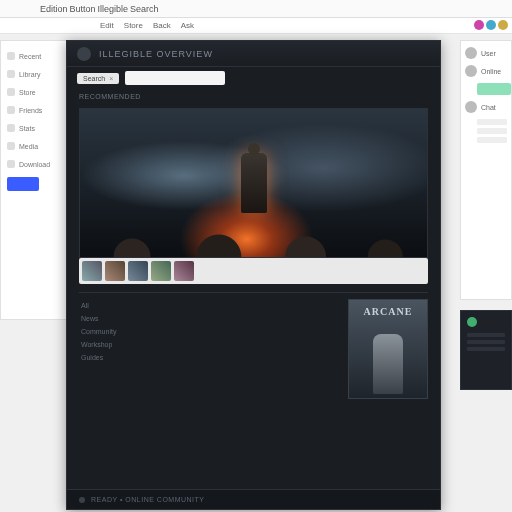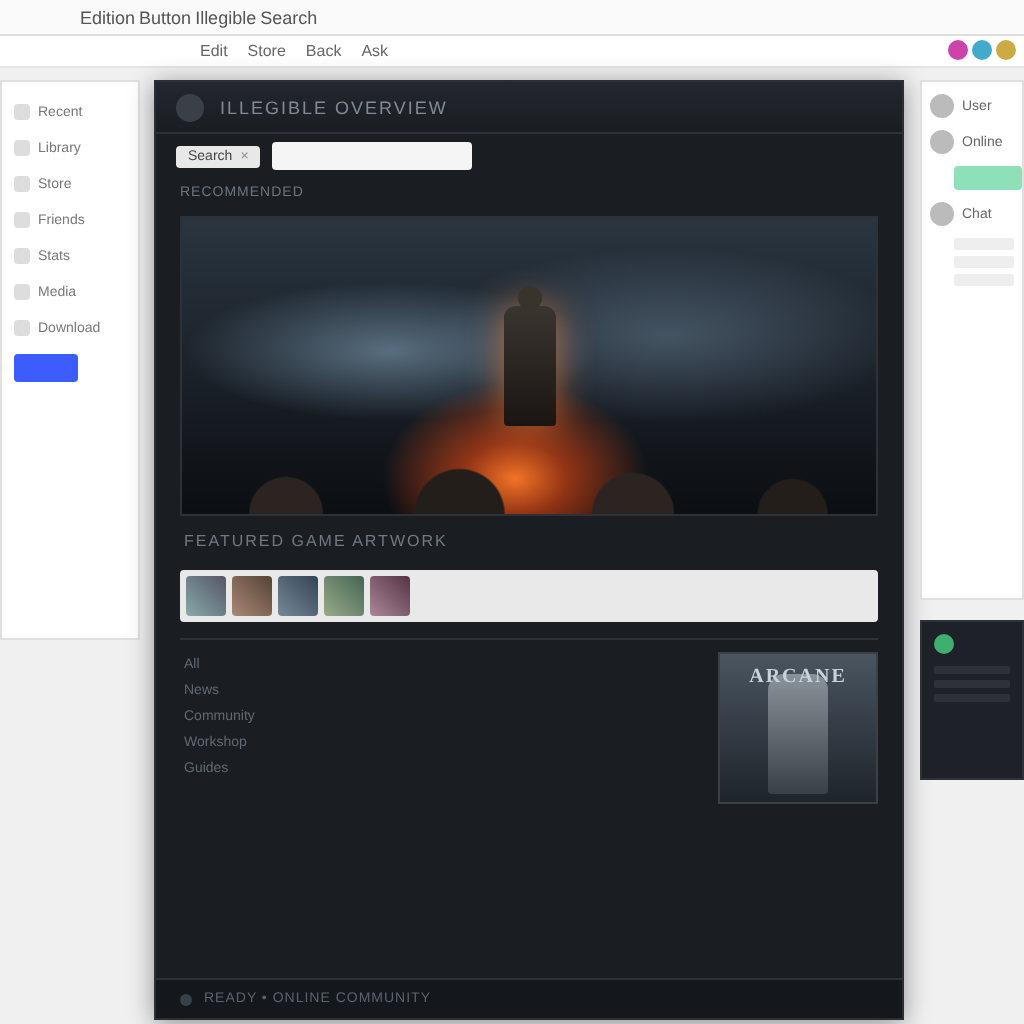--- a/index.html
+++ b/index.html
@@ -13,21 +13,21 @@
   .toolbar2 { position: absolute; top: 18px; left: 0; right: 0; height: 16px; background: #fff; border-bottom: 1px solid #e5e5e5; display: flex; align-items: center; gap: 10px; padding-left: 100px; color: #666; }
   .toolbar2 span { font-size: 8px; }
 
   
   .left-panel { position: absolute; top: 40px; left: 0; width: 70px; height: 280px; background: #fff; border: 1px solid #e0e0e0; padding: 8px 6px; }
   .left-panel .row { height: 14px; margin-bottom: 4px; display: flex; align-items: center; color: #777; font-size: 7px; }
   .left-panel .row::before { content: ""; width: 8px; height: 8px; background: #ddd; margin-right: 4px; border-radius: 2px; }
   .primary-btn { margin-top: 6px; width: 32px; height: 14px; background: #3b5cff; border-radius: 2px; }
 
   
-  .main-window { position: absolute; top: 40px; left: 77px; width: 375px; height: 470px; background: #1a1d22; border: 1px solid #2a2e36; box-shadow: 0 2px 12px rgba(0,0,0,.4); color: #9aa3ad; }
+  .main-window { position: absolute; top: 40px; left: 66px; width: 375px; height: 470px; background: #1a1d22; border: 1px solid #2a2e36; box-shadow: 0 2px 12px rgba(0,0,0,.4); color: #9aa3ad; }
   .mw-title { height: 26px; display: flex; align-items: center; padding: 0 10px; background: linear-gradient(#23272e,#1a1d22); border-bottom: 1px solid #2d323a; font-size: 9px; letter-spacing: 1px; text-transform: uppercase; color: #7f8b96; }
   .mw-icon { width: 14px; height: 14px; background: #3a4048; border-radius: 50%; margin-right: 8px; }
 
   .breadcrumb-bar { height: 22px; display: flex; align-items: center; padding: 0 10px; gap: 6px; }
   .bc-chip { background: #e8e8e8; color: #444; font-size: 7px; padding: 2px 6px; border-radius: 2px; display: flex; align-items: center; }
   .bc-chip .x { margin-left: 4px; color: #888; }
   .bc-input { flex: 1; max-width: 100px; background: #f5f5f5; height: 14px; border-radius: 2px; }
 
   .mw-sub { padding: 4px 12px 8px; font-size: 7px; color: #6b7680; text-transform: uppercase; letter-spacing: .5px; }
 
@@ -53,21 +53,21 @@
   .thumb-strip .t { width: 20px; height: 20px; background: linear-gradient(45deg,#8aa,#556); border-radius: 2px; }
   .thumb-strip .t:nth-child(2){background:linear-gradient(45deg,#a87,#543);}
   .thumb-strip .t:nth-child(3){background:linear-gradient(45deg,#789,#345);}
   .thumb-strip .t:nth-child(4){background:linear-gradient(45deg,#9a8,#465);}
   .thumb-strip .t:nth-child(5){background:linear-gradient(45deg,#a89,#534);}
 
   
   .listing { margin: 0 12px; border-top: 1px solid #2d323a; padding-top: 6px; display: flex; }
   .listing .col { flex: 1; }
   .listing .lbl { font-size: 7px; color: #606a75; padding: 3px 2px; text-transform: capitalize; }
-  .listing .side-thumb { width: 80px; height: 76px; margin-left: 8px; background: linear-gradient(180deg,#4a5560,#1e242b); border: 1px solid #3a4048; position: relative; display:flex; align-items:flex-end; justify-content:center; }
+  .listing .side-thumb { width: 80px; height: 100px; margin-left: 8px; background: linear-gradient(180deg,#4a5560,#1e242b); border: 1px solid #3a4048; position: relative; display:flex; align-items:flex-end; justify-content:center; }
   .listing .side-thumb .logo { position:absolute; top:6px; font-size:10px; font-weight:bold; color:#c8d2db; letter-spacing:1px; font-family: Georgia, serif; }
   .listing .side-thumb .char { width:30px; height:60px; background:linear-gradient(180deg,#8a929a,#3a4048); border-radius:8px 8px 2px 2px; margin-bottom:4px; }
 
   .footer-bar { position: absolute; bottom: 0; left: 0; right: 0; height: 20px; background: #14171c; border-top: 1px solid #2d323a; display: flex; align-items: center; padding: 0 12px; font-size: 7px; color: #5a6470; letter-spacing: .5px; text-transform: uppercase; }
   .footer-bar .dot { width:6px; height:6px; background:#3a4048; border-radius:50%; margin-right:6px; }
 
   
   .right-panel { position: absolute; top: 40px; right: 0; width: 52px; height: 260px; background: #fff; border: 1px solid #e0e0e0; padding: 6px 4px; }
   .rp-row { display:flex; align-items:center; gap:4px; margin-bottom:6px; }
   .rp-av { width:12px; height:12px; border-radius:50%; background:#bbb; }
@@ -148,21 +148,20 @@
     <div class="bc-input"></div>
   </div>
 
   <div class="mw-sub">Recommended</div>
 
   <div class="hero">
     <div class="figure"></div>
     <div class="rocks"></div>
   </div>
 
-  <div class="caption">Featured Game Artwork</div>
 
   <div class="thumb-strip">
     <div class="t"></div>
     <div class="t"></div>
     <div class="t"></div>
     <div class="t"></div>
     <div class="t"></div>
   </div>
 
   <div class="listing">

